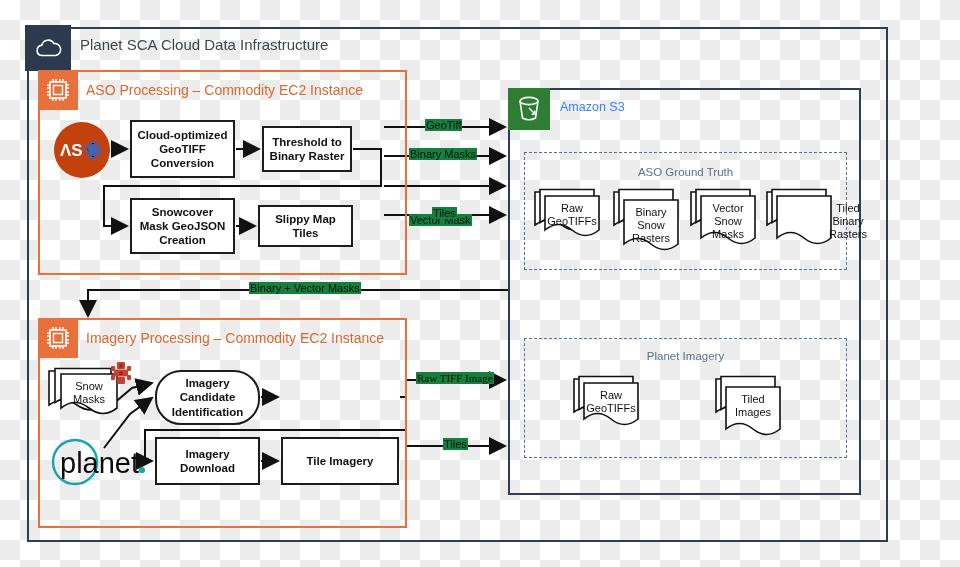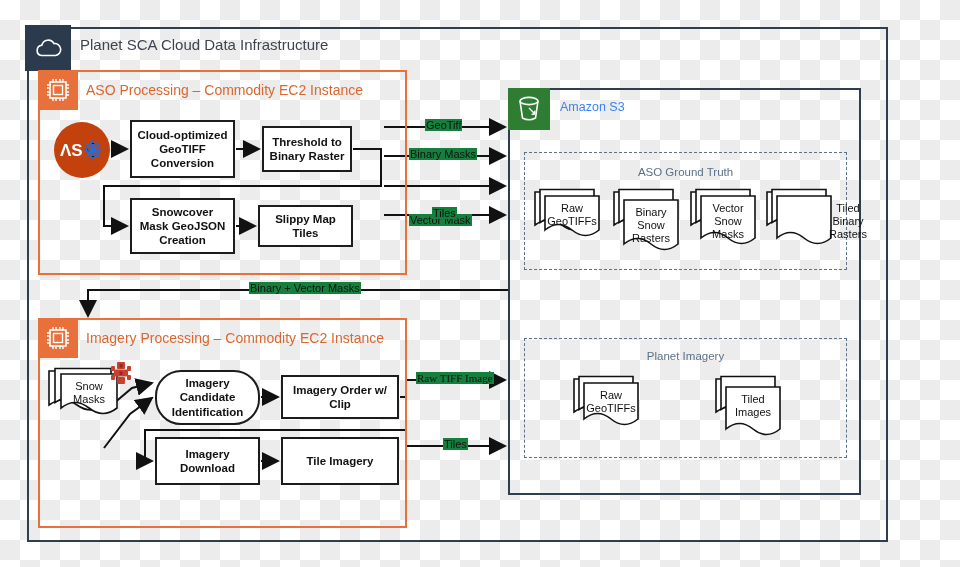--- a/index.html
+++ b/index.html
@@ -214,23 +214,29 @@
         <rect x="21" y="8" width="4" height="5" rx="1"></rect>
         <rect x="21" y="17" width="4" height="5" rx="1"></rect>
       </g>
       <g fill="#8f2b20">
         <rect x="13.5" y="6" width="3" height="3.5"></rect>
         <rect x="13.5" y="13.5" width="3" height="3.5"></rect>
       </g>
     </svg>
   </div>
 
+  <div id="planet-logo" class="abs">
+    <svg width="104" height="50" viewBox="0 0 104 50">
+      <circle cx="27" cy="25" r="22" fill="none" stroke="#1aa3ae" stroke-width="2.4"></circle>
+      <text x="12" y="36" font-family="Liberation Sans, sans-serif" font-size="29" fill="#0d0d0d">planet</text>
+      <circle cx="94" cy="33" r="3.1" fill="#1aa3ae"></circle>
+    </svg>
+  </div>
 
   <div id="box-candidate" class="abs pbox">Imagery Candidate Identification</div>
-  <div id="box-order" class="abs pbox">Imagery Order w/ Clip</div>
   <div id="box-download" class="abs pbox">Imagery Download</div>
   <div id="box-tile" class="abs pbox">Tile Imagery</div>
 
   <div id="s3-frame" class="abs"></div>
   <div id="s3-icon-box" class="abs group-icon">
     <svg width="26" height="28" viewBox="0 0 26 28">
       <ellipse cx="13" cy="6" rx="9" ry="3.6" fill="none" stroke="#fff" stroke-width="1.6"></ellipse>
       <path d="M4,6 L6.5,23 Q13,26.5 19.5,23 L22,6" fill="none" stroke="#fff" stroke-width="1.6"></path>
       <path d="M13,13 L19,19 M19,19 L15.6,19.2 M19,19 L18.7,15.6" fill="none" stroke="#fff" stroke-width="1.4"></path>
     </svg>

